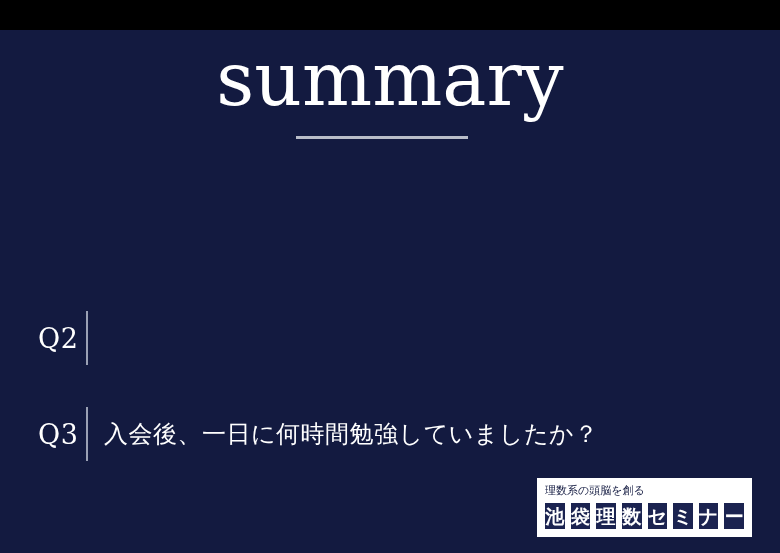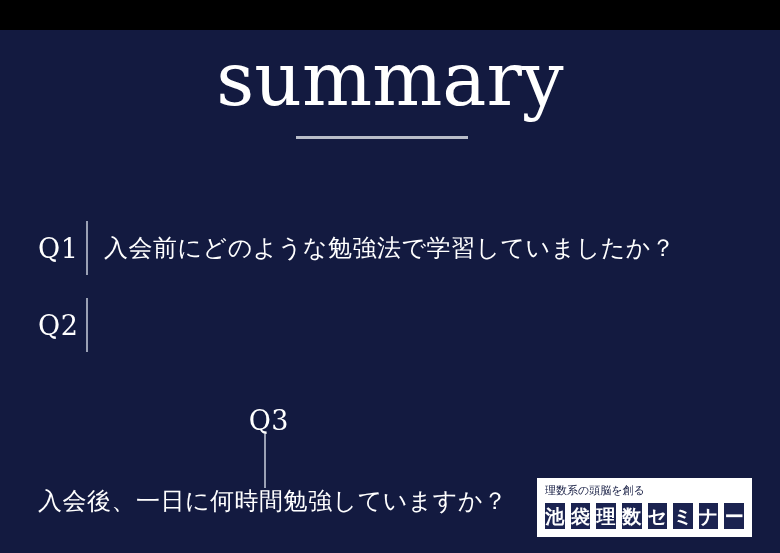--- a/index.html
+++ b/index.html
@@ -57,22 +57,22 @@
 
   
   .qrow {
     position: absolute;
     left: 38px;
     display: flex;
     align-items: center;
     height: 54px;
   }
   .qrow.r1 { top: 191px; }
-  .qrow.r2 { top: 268px; }
-  .qrow.r3 { top: 377px; flex-direction: column; }
+  .qrow.r2 { top: 281px; }
+  .qrow.r3 { top: 377px; }
 
   .qlabel {
     width: 48px;
     color: #ffffff;
     font-family: "DejaVu Serif", "Liberation Serif", serif;
     font-size: 27px;
     line-height: 1;
     letter-spacing: 0.5px;
   }
   .qdivider {
@@ -136,35 +136,30 @@
 
 <div class="slide">
 
   <div class="topbar"></div>
 
   <div class="canvas">
 
     <div class="title">summary</div>
     <div class="title-rule"></div>
 
-    <div class="qrow r1">
-      <div class="qlabel">Q1</div>
-      <div class="qdivider"></div>
-      <div class="qtext">入会前にどのような勉強法で学習していましたか？</div>
-    </div>
 
     <div class="qrow r2">
       <div class="qlabel">Q2</div>
       <div class="qdivider"></div>
     </div>
 
     <div class="qrow r3">
       <div class="qlabel">Q3</div>
       <div class="qdivider"></div>
-      <div class="qtext">入会後、一日に何時間勉強していますか？</div>
+      <div class="qtext">入会後、一日に何時間勉強していましたか？</div>
     </div>
 
     <div class="logo">
       <div class="logo-tagline">理数系の頭脳を創る</div>
       <div class="logo-boxes">
         <div class="logo-box">池</div>
         <div class="logo-box">袋</div>
         <div class="logo-box">理</div>
         <div class="logo-box">数</div>
         <div class="logo-box">セ</div>

